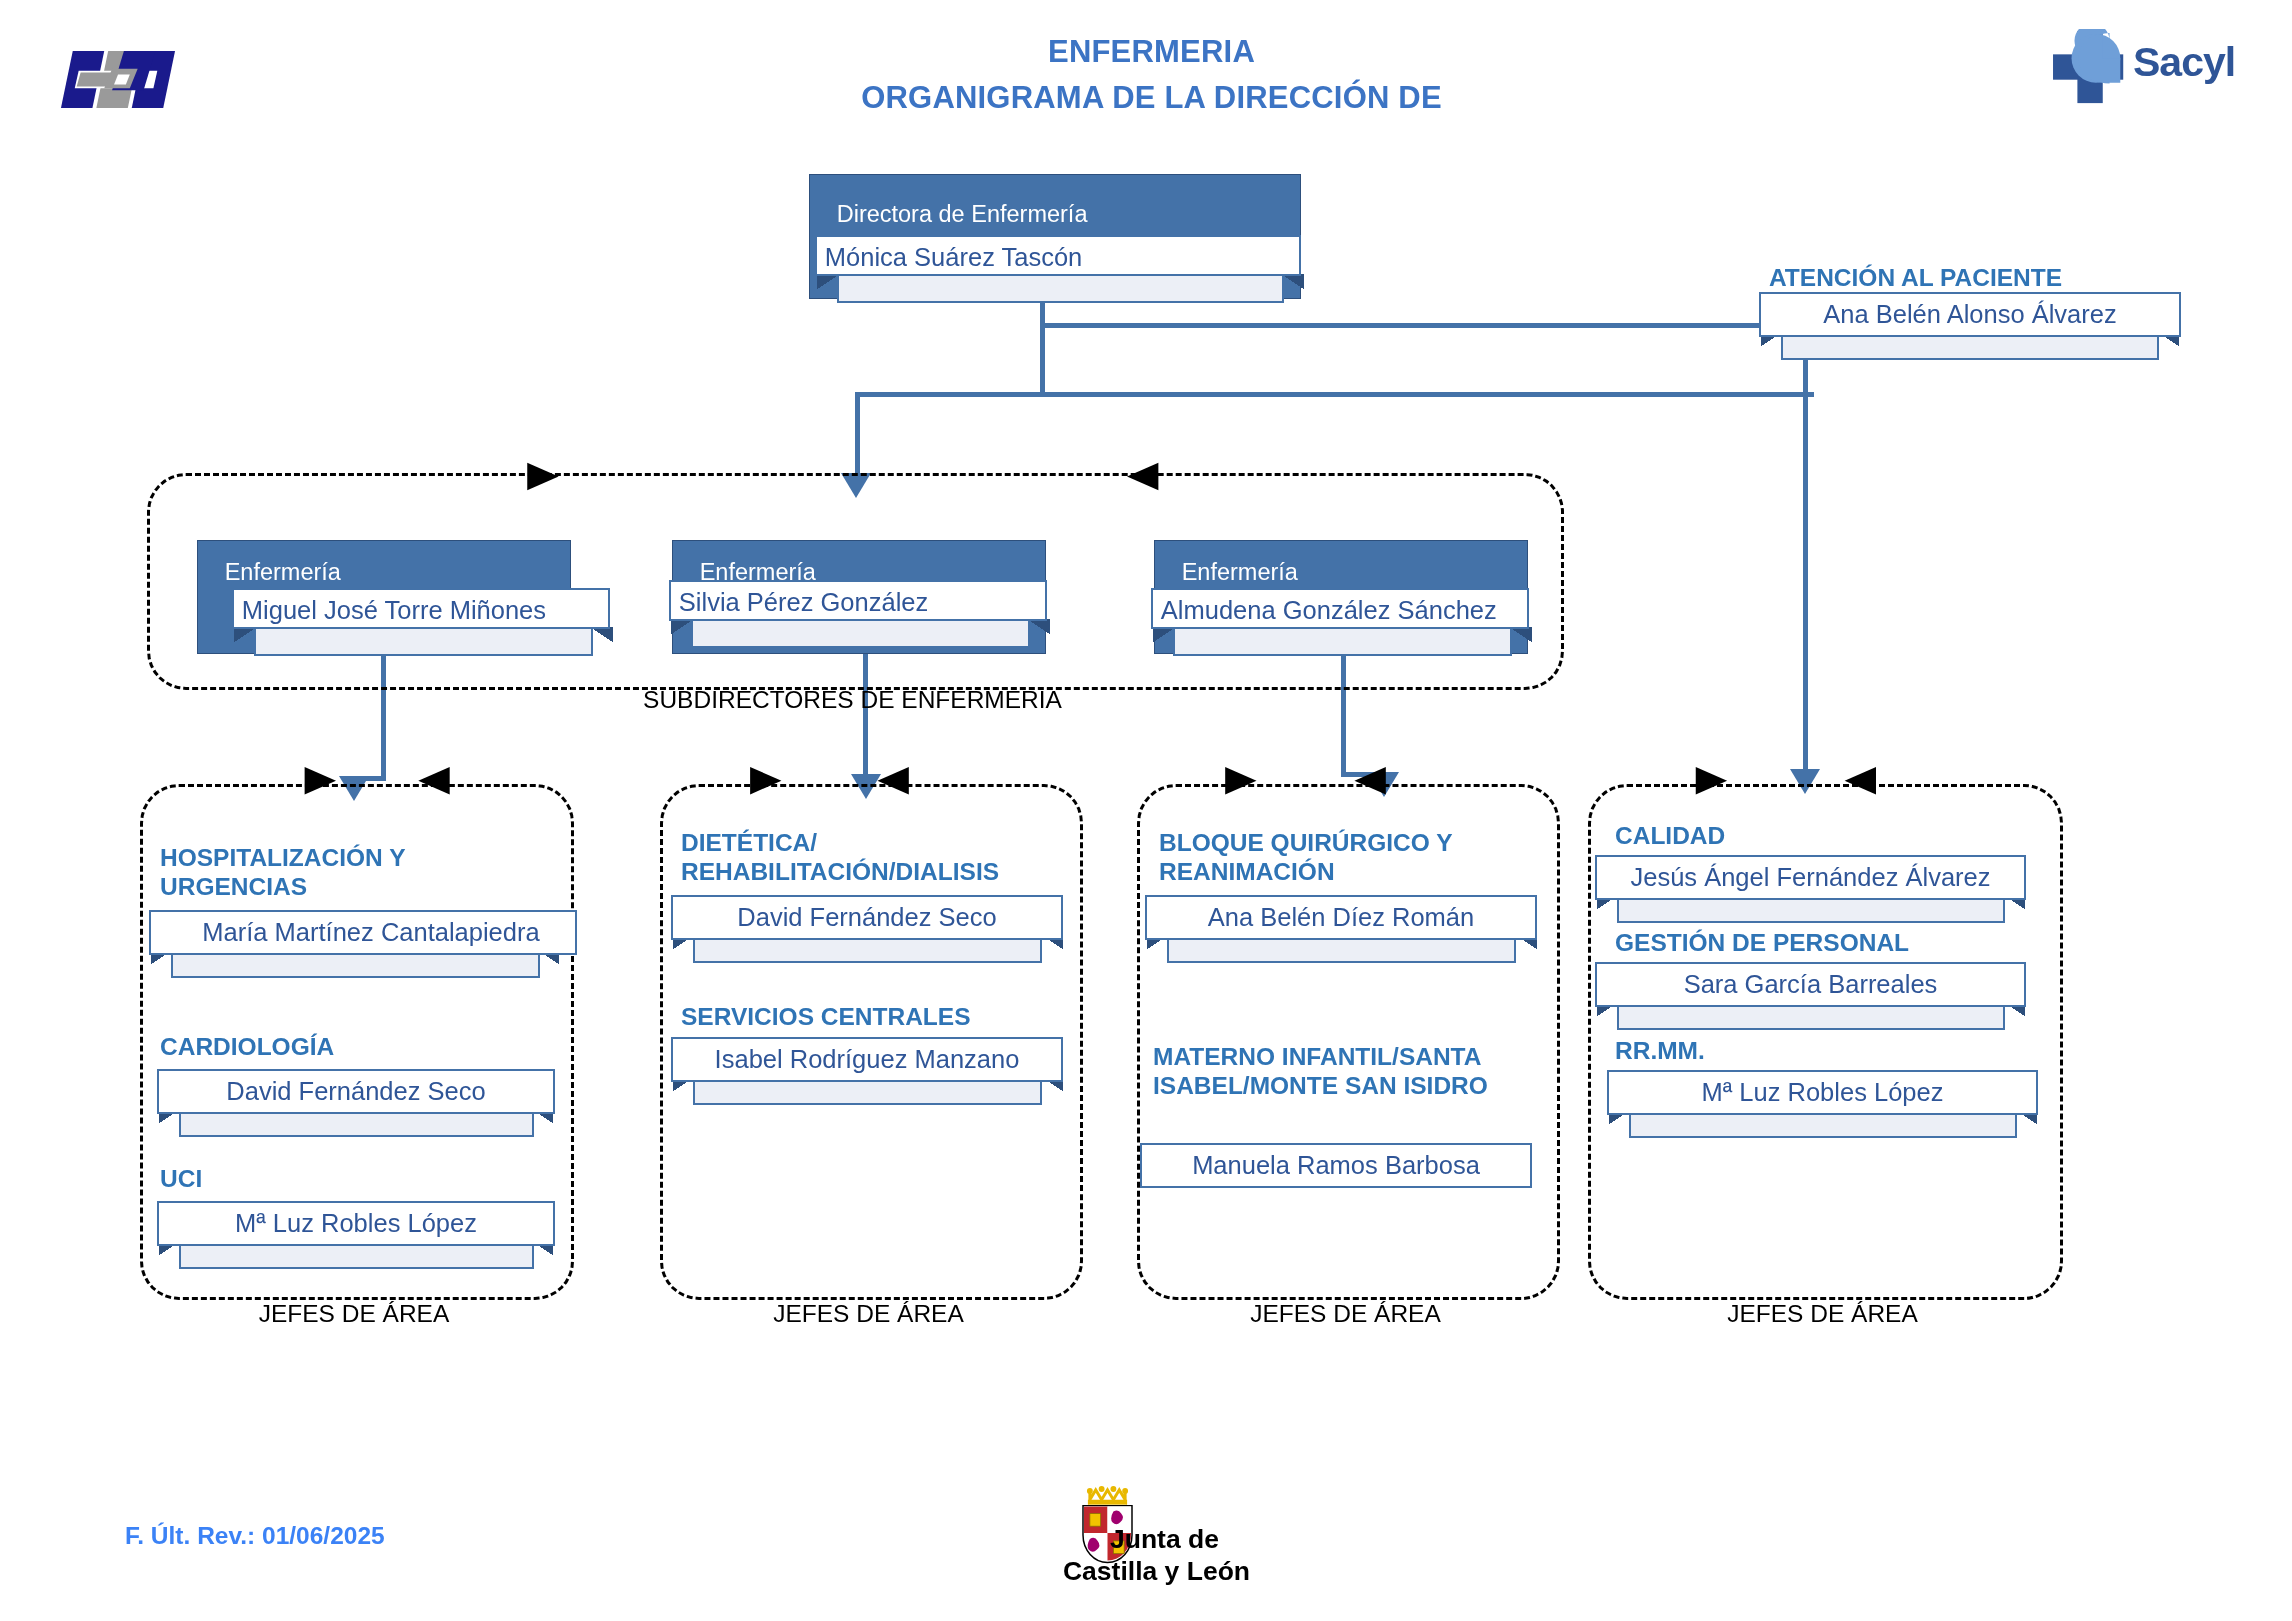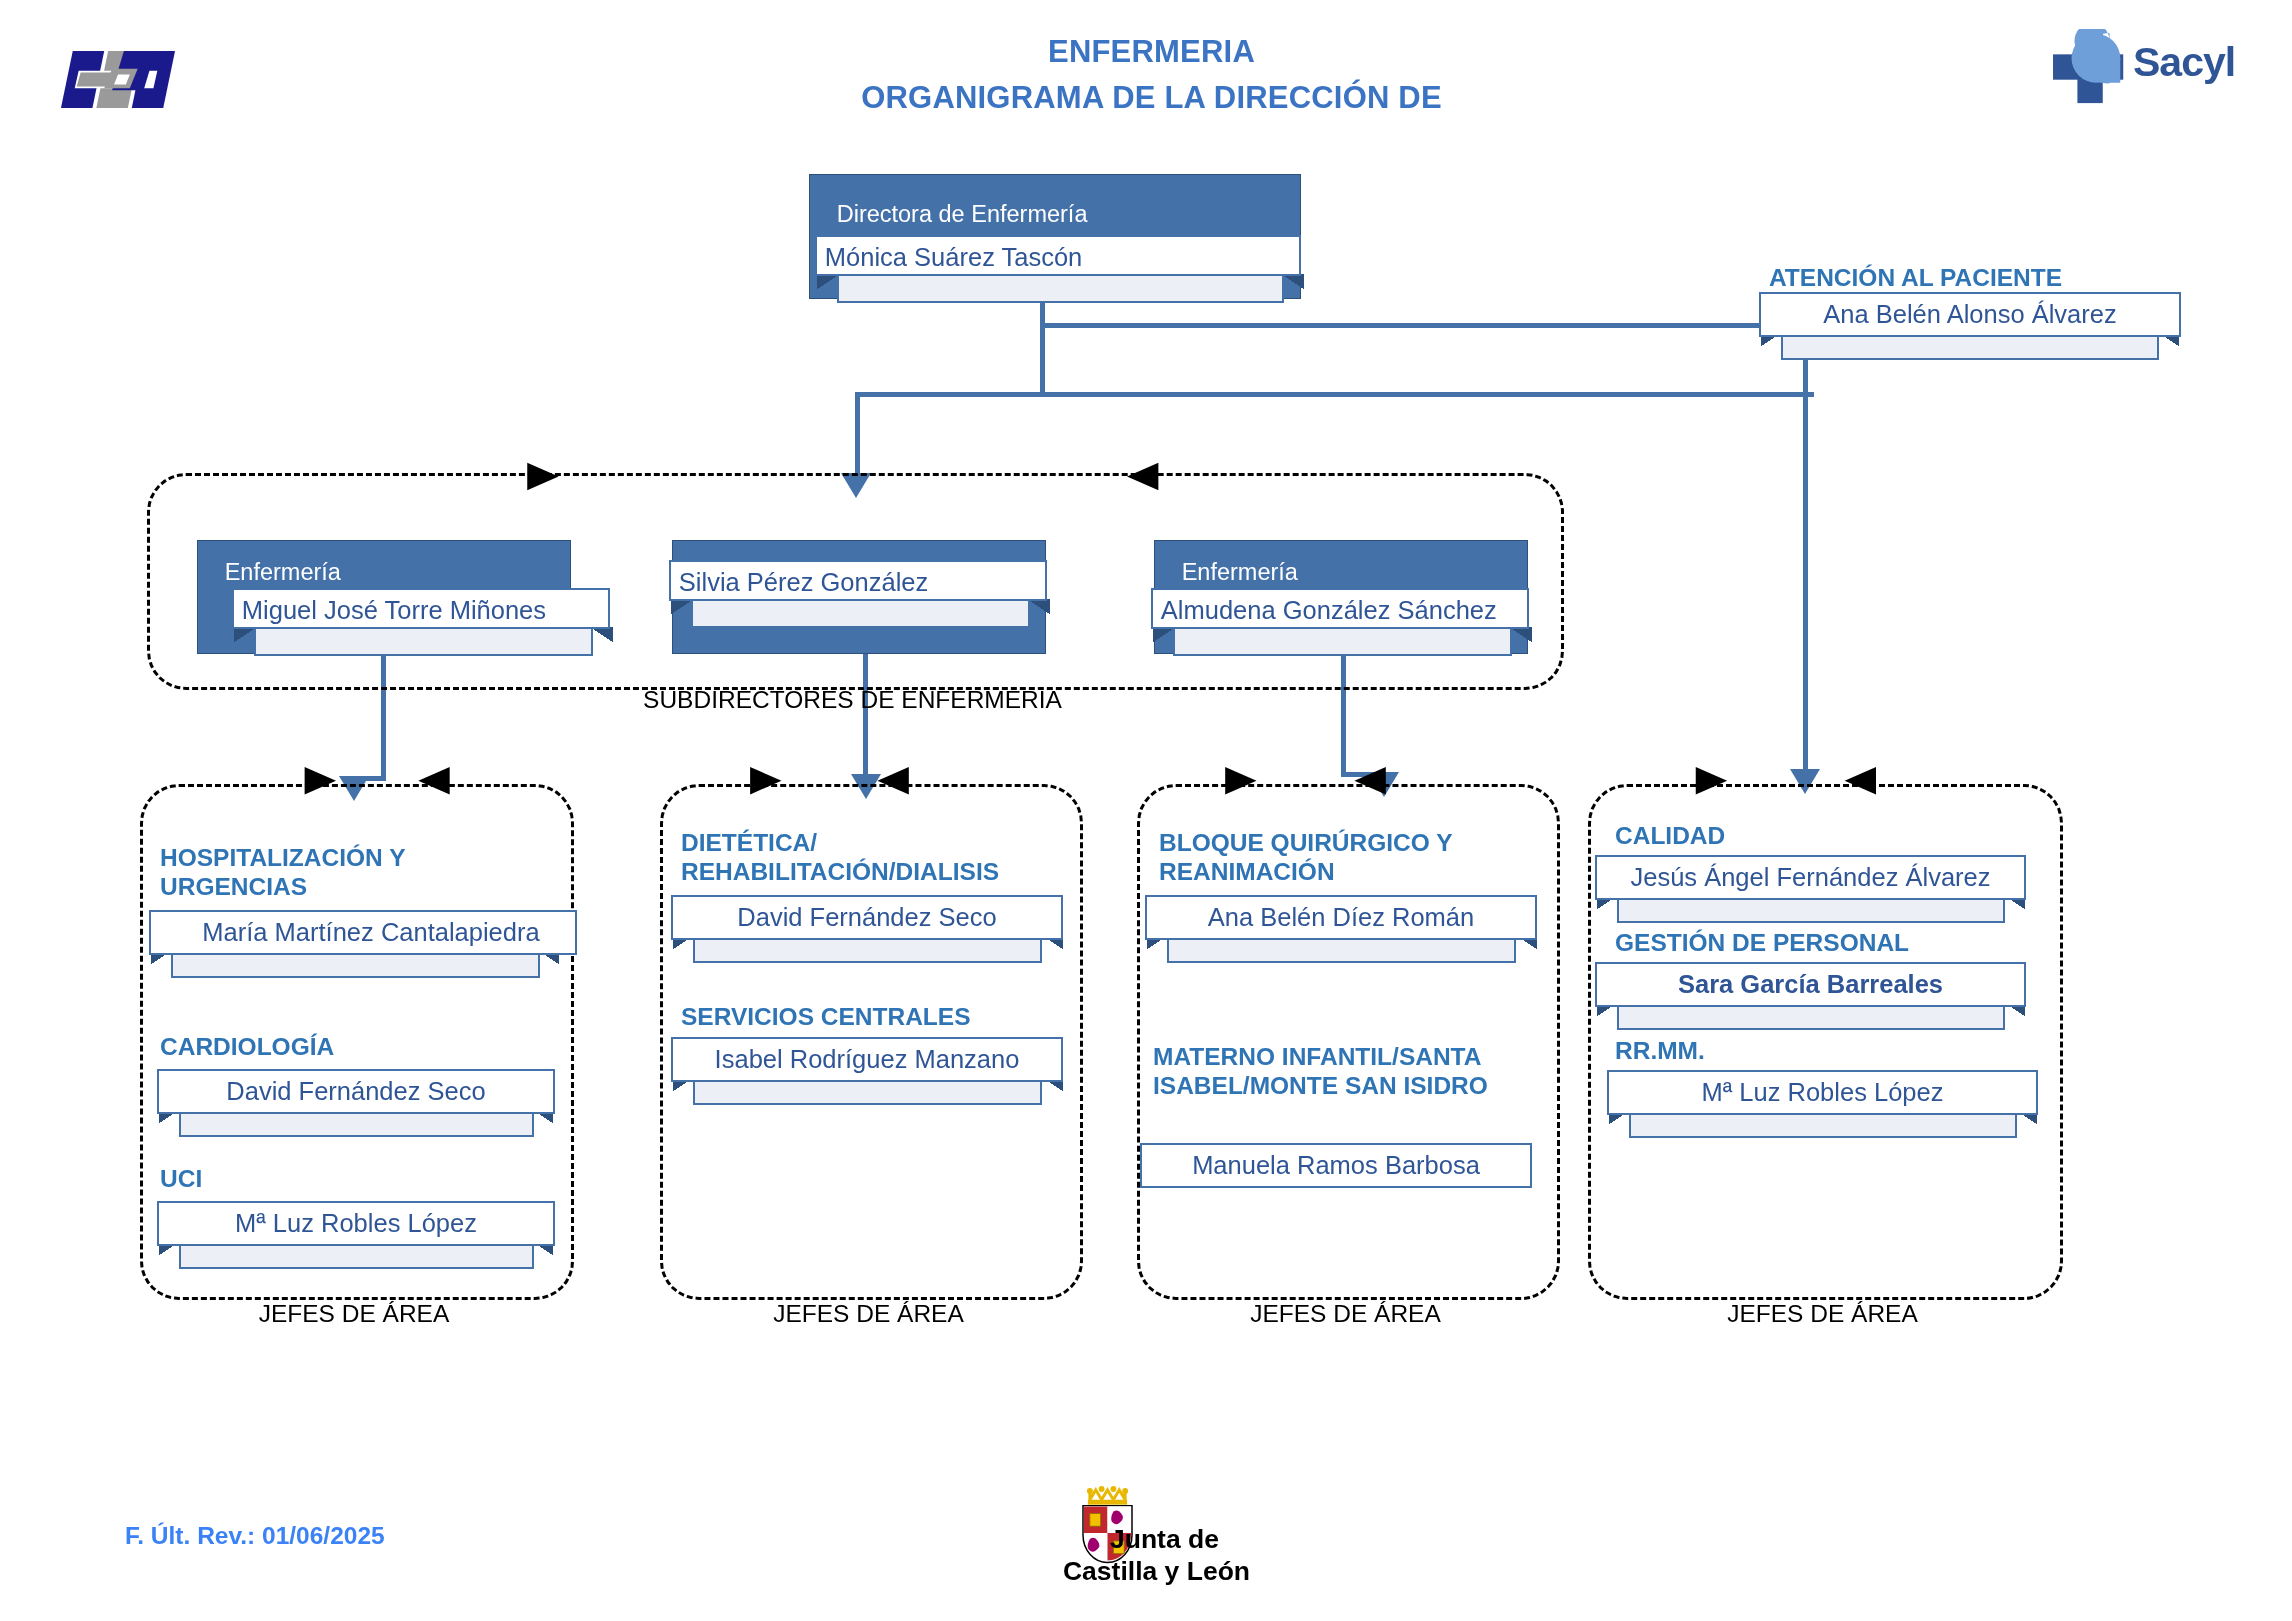--- a/index.html
+++ b/index.html
@@ -148,21 +148,21 @@
 <div class="ribbon" style="left:200px;top:588px;width:382px;margin-left:32px;">
   <div class="tail" style="width:335px;"></div>
   <div class="fold-l"></div>
   <div class="fold-r" style="left:357px;"></div>
   <div class="plate" style="width:378px;text-align:left;padding-left:7.8px;box-sizing:border-box;">Miguel José Torre Miñones</div>
 </div>
 
 <div class="abs bluebox" style="left:672px;top:540px;width:372px;height:112px;">
   <div class="role" style="padding-top:17.6px;">Enfermería</div>
 </div>
-<div class="ribbon" style="left:669px;top:560px;width:382px;">
+<div class="ribbon" style="left:669px;top:580px;width:382px;">
   <div class="tail" style="width:335px;"></div>
   <div class="fold-l"></div>
   <div class="fold-r" style="left:357px;"></div>
   <div class="plate" style="width:378px;text-align:left;padding-left:7.8px;box-sizing:border-box;">Silvia Pérez González</div>
 </div>
 
 <div class="abs bluebox" style="left:1154px;top:540px;width:372px;height:112px;">
   <div class="role" style="padding-top:17.6px;">Enfermería</div>
 </div>
 <div class="ribbon" style="left:1151px;top:588px;width:382px;">
@@ -262,21 +262,21 @@
 
 <div class="abs sect-title" style="left:1615px;top:821px;width:421px;">CALIDAD</div>
 <div class="ribbon" style="left:1595px;top:855px;width:431px;">
   <div class="tail" style="width:384px;"></div>
   <div class="fold-l"></div>
   <div class="fold-r" style="left:406px;"></div>
   <div class="plate" style="width:427px;">Jesús Ángel Fernández Álvarez</div>
 </div>
 
 <div class="abs sect-title" style="left:1615px;top:928px;width:421px;">GESTIÓN DE PERSONAL</div>
-<div class="ribbon" style="left:1595px;top:962px;width:499px;font-weight:bold;">
+<div class="ribbon" style="left:1595px;top:962px;width:499px;">
   <div class="tail" style="width:384px;"></div>
   <div class="fold-l"></div>
   <div class="fold-r" style="left:406px;"></div>
   <div class="plate" style="width:427px;">Sara García Barreales</div>
 </div>
 
 <div class="abs sect-title" style="left:1615px;top:1036px;width:421px;">RR.MM.</div>
 <div class="ribbon" style="left:1607px;top:1070px;width:431px;">
   <div class="tail" style="width:384px;"></div>
   <div class="fold-l"></div>

